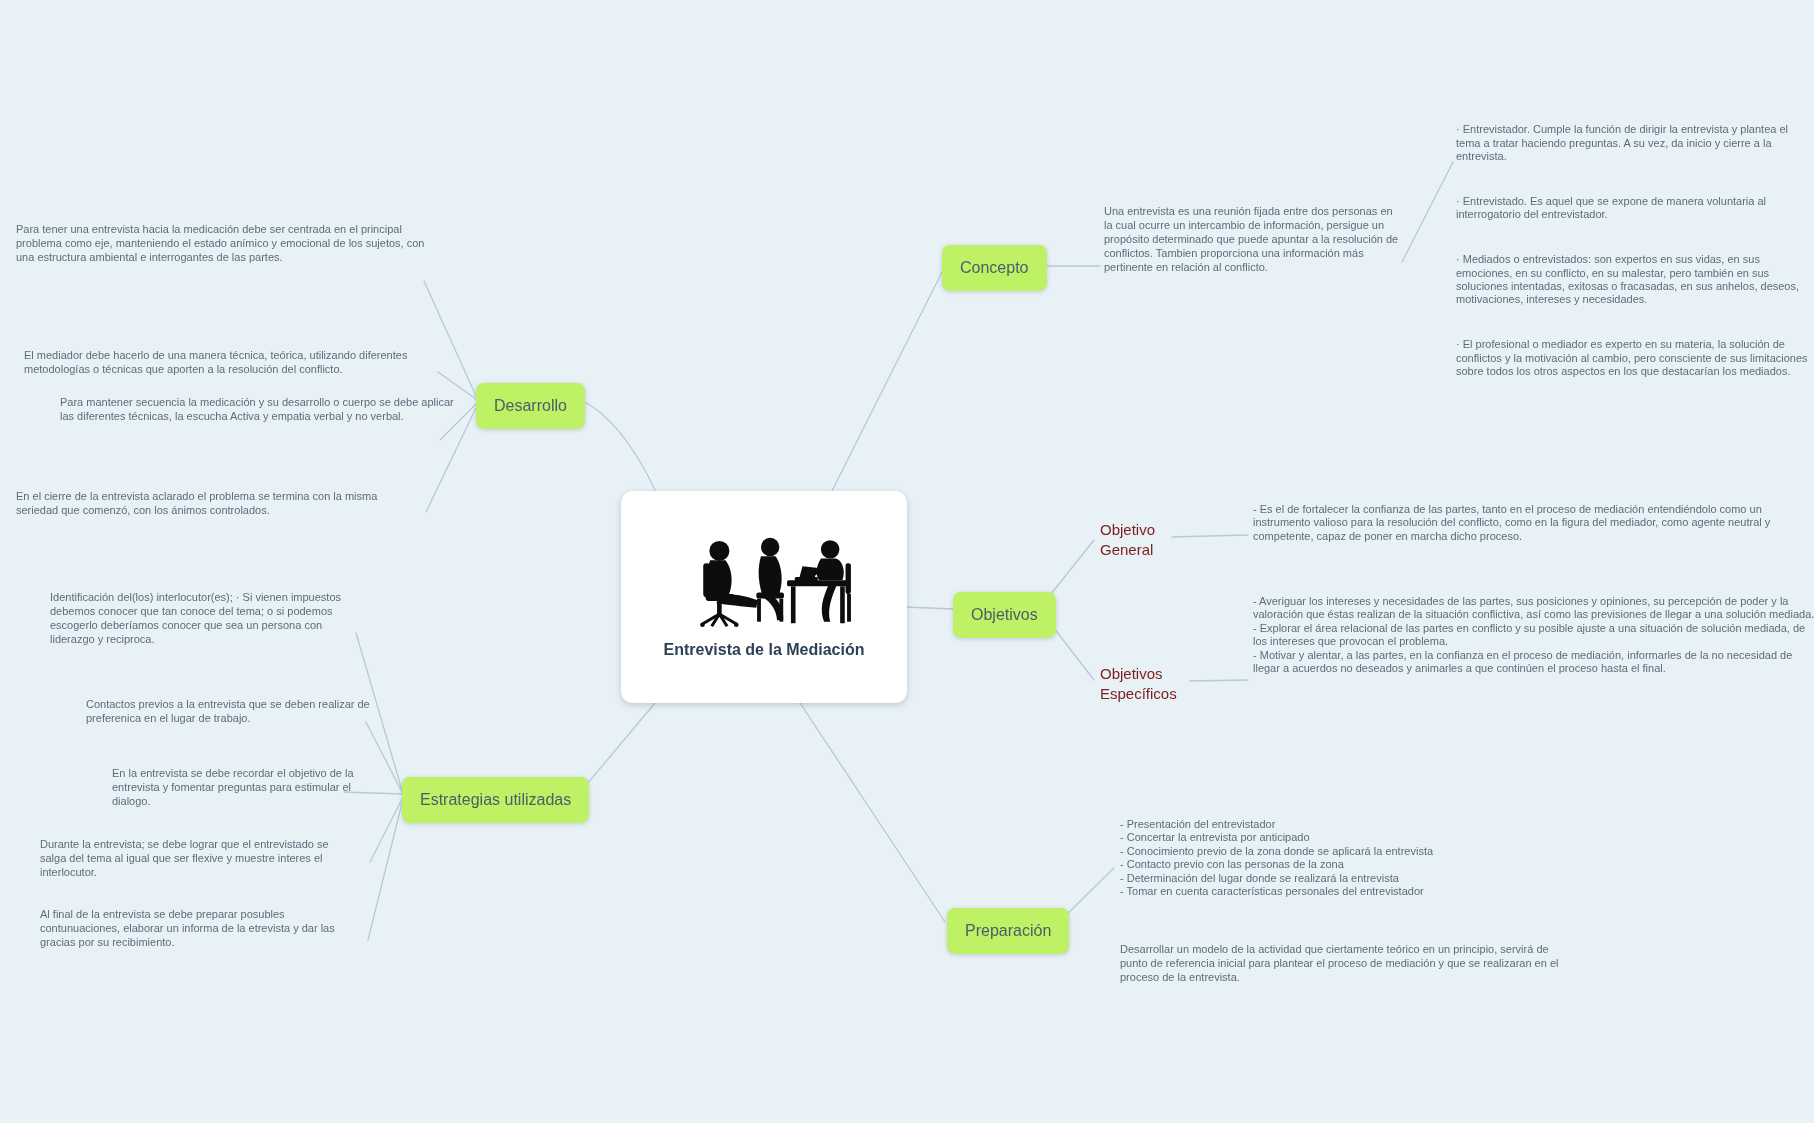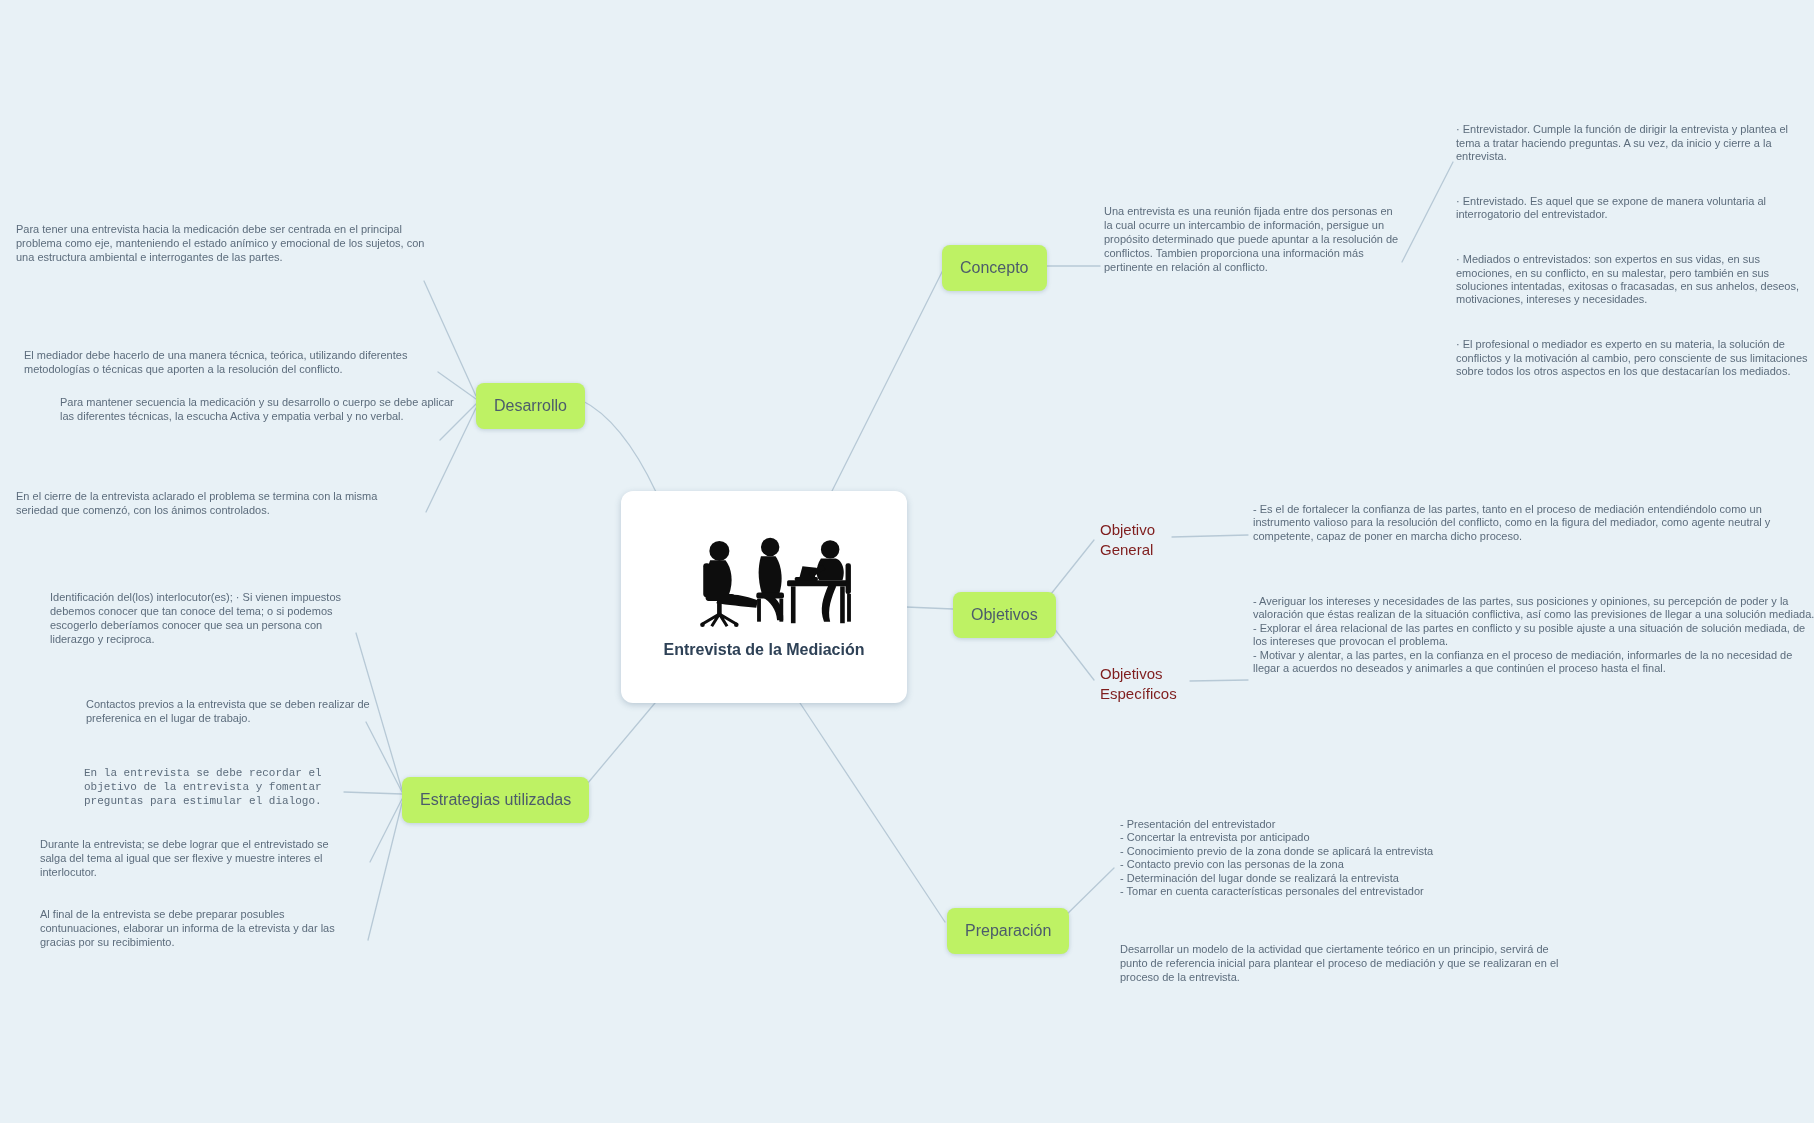--- a/index.html
+++ b/index.html
@@ -132,21 +132,21 @@
     <span>Preparación</span>
   </div>
 
   <div class="note" style="left:16px;top:222px;width:410px;">Para tener una entrevista hacia la medicación debe ser centrada en el principal problema como eje, manteniendo el estado anímico y emocional de los sujetos, con una estructura ambiental e interrogantes de las partes.</div>
   <div class="note" style="left:24px;top:348px;width:402px;">El mediador debe hacerlo de una manera técnica, teórica, utilizando diferentes metodologías o técnicas que aporten a la resolución del conflicto.</div>
   <div class="note" style="left:28px;top:395px;width:404px;margin-left:32px;">Para mantener secuencia la medicación y su desarrollo o cuerpo se debe aplicar las diferentes técnicas, la escucha Activa y empatia verbal y no verbal.</div>
   <div class="note" style="left:16px;top:489px;width:362px;">En el cierre de la entrevista aclarado el problema se termina con la misma seriedad que comenzó, con los ánimos controlados.</div>
 
   <div class="note" style="left:50px;top:590px;width:314px;">Identificación del(los) interlocutor(es); · Si vienen impuestos debemos conocer que tan conoce del tema; o si podemos escogerlo deberíamos conocer que sea un persona con liderazgo y reciproca.</div>
   <div class="note" style="left:64px;top:697px;width:302px;margin-left:22px;">Contactos previos a la entrevista que se deben realizar de preferenica en el lugar de trabajo.</div>
-  <div class="note" style="left:84px;top:766px;width:252px;font-family:Liberation Mono, monospace;">En la entrevista se debe recordar el objetivo de la entrevista y fomentar preguntas para estimular el dialogo.</div>
+  <div class="note" style="left:112px;top:766px;width:252px;">En la entrevista se debe recordar el objetivo de la entrevista y fomentar preguntas para estimular el dialogo.</div>
   <div class="note" style="left:40px;top:837px;width:312px;">Durante la entrevista; se debe lograr que el entrevistado se salga del tema al igual que ser flexive y muestre interes el interlocutor.</div>
   <div class="note" style="left:40px;top:907px;width:300px;">Al final de la entrevista se debe preparar posubles contunuaciones, elaborar un informa de la etrevista y dar las gracias por su recibimiento.</div>
 
   <div class="note" style="left:1104px;top:204px;width:298px;">Una entrevista es una reunión fijada entre dos personas en la cual ocurre un intercambio de información, persigue un propósito determinado que puede apuntar a la resolución de conflictos. Tambien proporciona una información más pertinente en relación al conflicto.</div>
   <div class="note bullets tight" style="left:1456px;top:110px;width:354px;">
     <div class="b">· Entrevistador. Cumple la función de dirigir la entrevista y plantea el tema a tratar haciendo preguntas. A su vez, da inicio y cierre a la entrevista.</div>
     <div class="b">· Entrevistado. Es aquel que se expone de manera voluntaria al interrogatorio del entrevistador.</div>
     <div class="b">· Mediados o entrevistados: son expertos en sus vidas, en sus emociones, en su conflicto, en su malestar, pero también en sus soluciones intentadas, exitosas o fracasadas, en sus anhelos, deseos, motivaciones, intereses y necesidades.</div>
     <div class="b">· El profesional o mediador es experto en su materia, la solución de conflictos y la motivación al cambio, pero consciente de sus limitaciones sobre todos los otros aspectos en los que destacarían los mediados.</div>
   </div>

